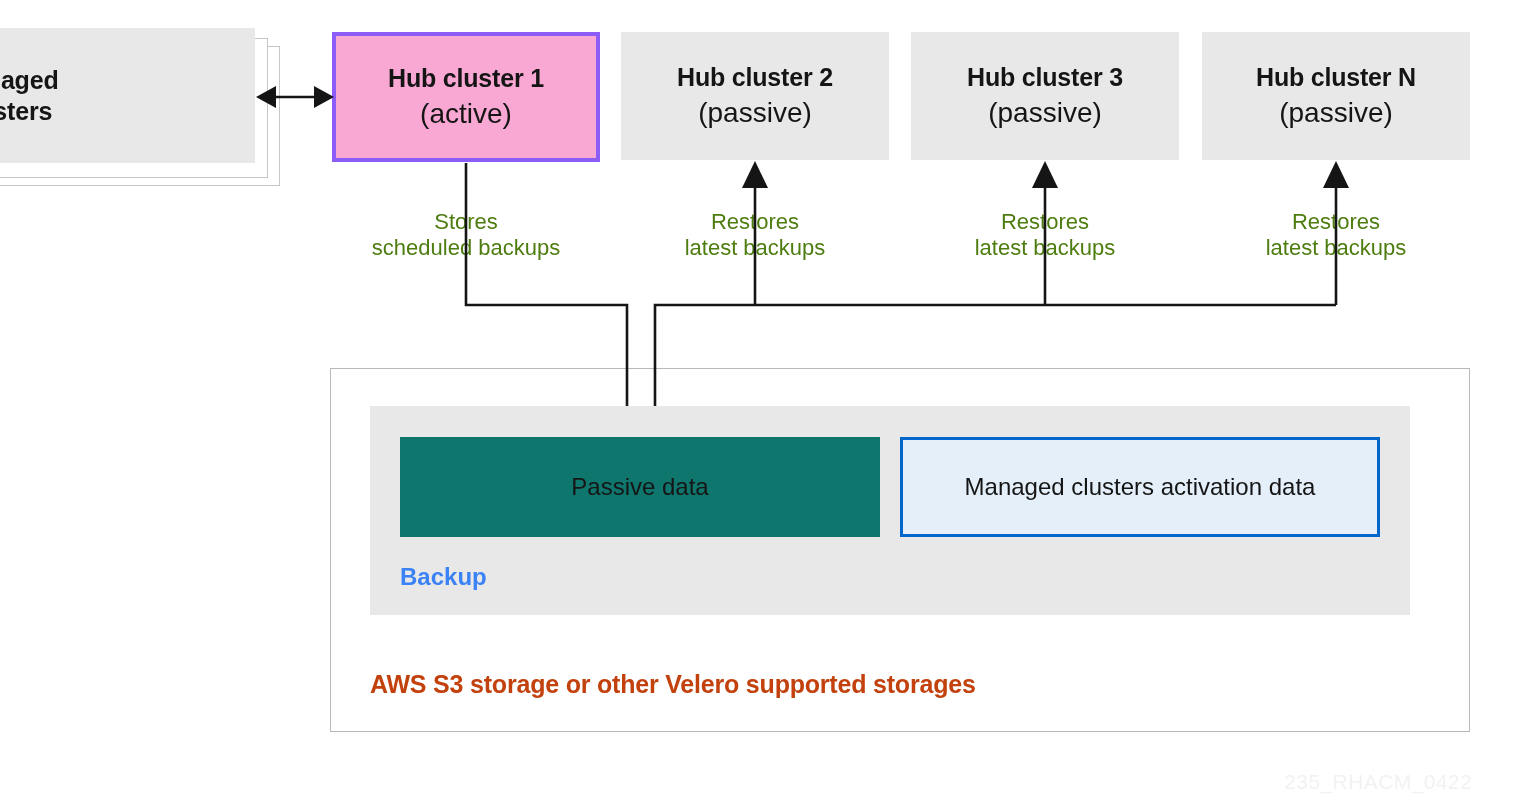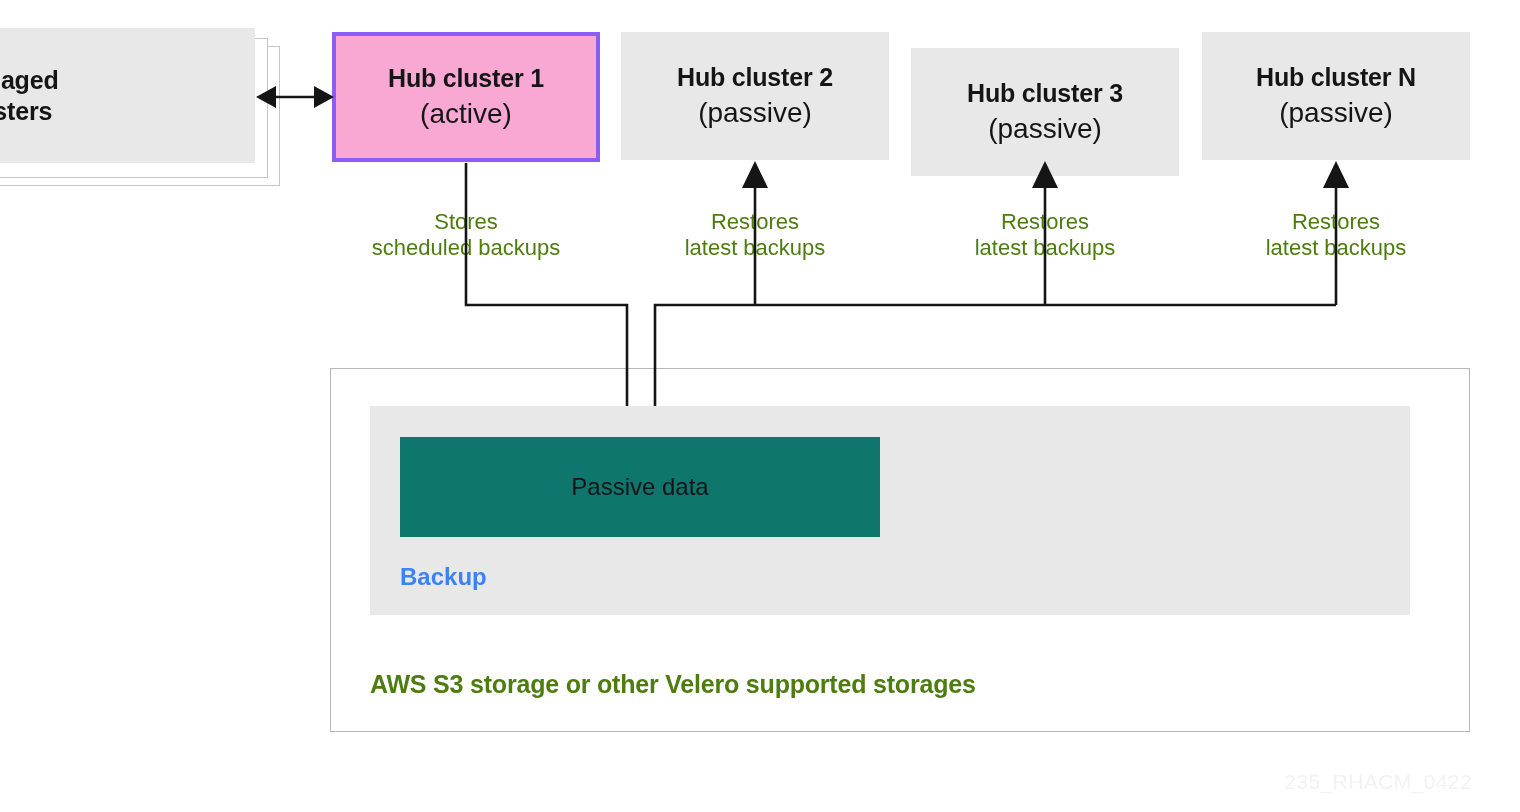--- a/index.html
+++ b/index.html
@@ -79,21 +79,21 @@
   .storage-container {
     position: absolute;
     background: #ffffff;
     border: 1.5px solid #b8b8b8;
     z-index: 5;
   }
   .storage-caption {
     position: absolute;
     font-weight: bold;
     font-size: 25px;
-    color: #4d7c0f;
+    color: #c2410c;
     letter-spacing: -0.2px;
     white-space: nowrap;
     z-index: 11;
   }
 
   
   .backup-panel {
     position: absolute;
     background: #e8e8e8;
     z-index: 10;
@@ -171,21 +171,21 @@
   <div class="node cluster-box active" style="left:332px; top:32px; width:268px; height:130px;">
     <div class="cluster-title">Hub cluster 1</div>
     <div class="cluster-sub">(active)</div>
   </div>
 
   <div class="node cluster-box" style="left:621px; top:32px; width:268px; height:128px;">
     <div class="cluster-title">Hub cluster 2</div>
     <div class="cluster-sub">(passive)</div>
   </div>
 
-  <div class="node cluster-box" style="left:911px; top:48px; width:268px; height:128px;">
+  <div class="node cluster-box" style="left:911px; top:32px; width:268px; height:128px;">
     <div class="cluster-title">Hub cluster 3</div>
     <div class="cluster-sub">(passive)</div>
   </div>
 
   <div class="node cluster-box" style="left:1202px; top:32px; width:268px; height:128px;">
     <div class="cluster-title">Hub cluster N</div>
     <div class="cluster-sub">(passive)</div>
   </div>
 
   <div class="edge-label" style="left:316px; top:209px; width:300px;">
@@ -212,20 +212,23 @@
 
   <div class="stack-layer" style="left:388px; top:424px; width:1044px; height:212px;"></div>
   <div class="stack-layer" style="left:379px; top:415px; width:1044px; height:212px;"></div>
 
   <div class="backup-panel" style="left:370px; top:406px; width:1040px; height:209px;"></div>
 
   <div class="data-box" style="left:400px; top:437px; width:480px; height:100px;">
     <span>Passive data</span>
   </div>
 
+  <div class="data-box highlight" style="left:900px; top:437px; width:480px; height:100px;">
+    <span>Managed clusters activation data</span>
+  </div>
 
   <div class="backup-caption" style="left:400px; top:563px;">Backup</div>
 
   <div class="storage-caption" style="left:370px; top:670px;">AWS S3 storage or other Velero supported storages</div>
 
   <svg id="connectors" viewBox="0 0 1520 812" width="1520" height="812">
 
     <g>
       <line class="ln" x1="270" y1="97" x2="320" y2="97"></line>
       <polygon class="hd" points="256,97 276,86 276,108"></polygon>

